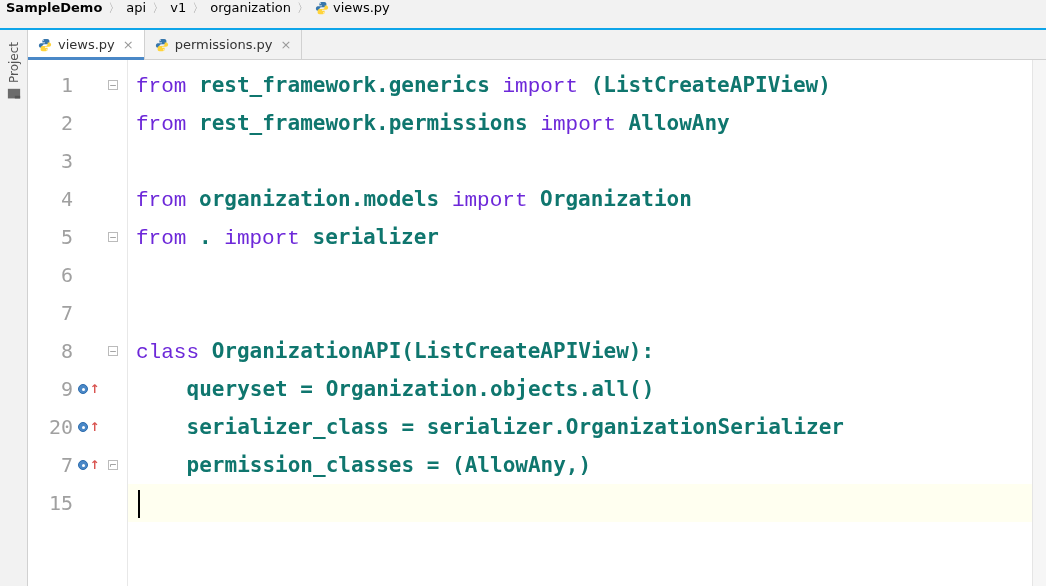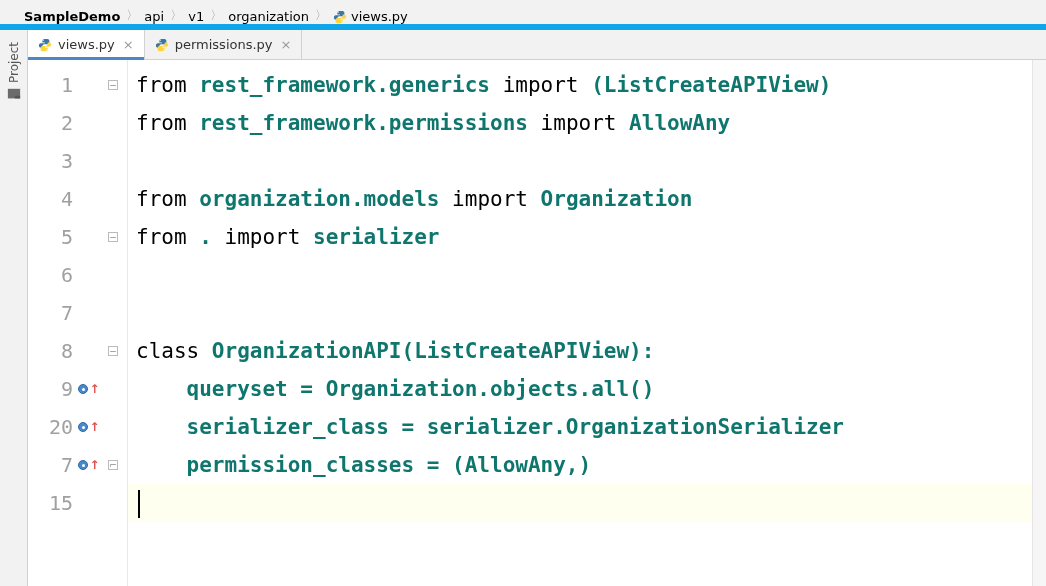--- a/index.html
+++ b/index.html
@@ -10,24 +10,24 @@
   color: #000;
   width: 1046px;
   height: 586px;
   overflow: hidden;
   display: flex;
   flex-direction: column;
 }
 .breadcrumb {
   height: 30px;
   background: #f2f2f2;
-  border-bottom: 6px solid #0ea5e9;
-  display: flex;
-  align-items: flex-end;
-  padding: 0 24px;
+  border-bottom: 2px solid #0ea5e9;
+  display: flex;
+  align-items: flex-start;
+  padding: 0 6px;
   gap: 4px;
 }
 .breadcrumb .item { display: flex; align-items: center; gap: 4px; }
 .breadcrumb .sep { color: #999; margin: 0 2px; font-size: 12px; }
 .breadcrumb .bold { font-weight: 700; }
 .py-icon {
   width: 14px; height: 14px; display: inline-flex; align-items: center; justify-content: center;
   position: relative;
 }
 .py-icon svg { width: 14px; height: 14px; }
@@ -183,21 +183,21 @@
   overflow: hidden;
 }
 .cline {
   height: 38px;
   padding-left: 8px;
   position: relative;
 }
 .cline.current {
   background: #fffff0;
 }
-.kw { color: #000000; }
+.kw { color: #6d28d9; font-family: Liberation Mono, monospace; }
 .plain { color: #0f766e; font-weight: bold; }
 .caret {
   display: inline-block;
   width: 2px;
   height: 28px;
   background: #000;
   vertical-align: middle;
   margin-left: 2px;
 }
 .scrollbar-right {

